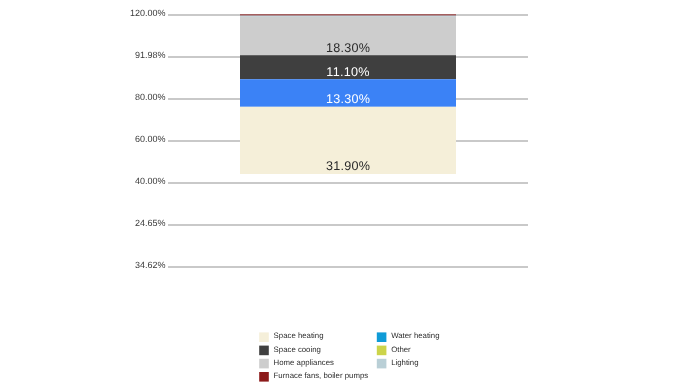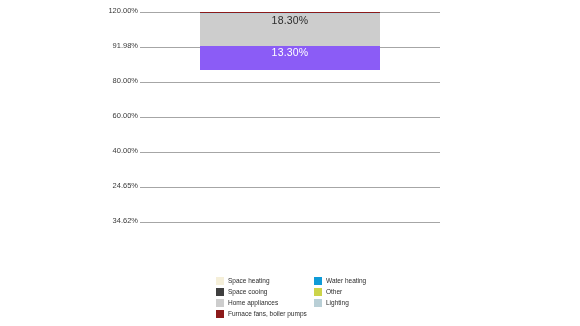--- a/index.html
+++ b/index.html
@@ -55,21 +55,21 @@
     position: absolute;
     left: 60px;
     width: 180px;
     bottom: 0;
   }
   .seg {
     position: relative;
     width: 100%;
     box-sizing: border-box;
     display: flex;
-    align-items: flex-start;
+    align-items: flex-end;
     justify-content: center;
   }
   .seg-label {
     font-size: 10.5px;
     letter-spacing: 0.2px;
   }
 
   
   .legend {
     position: absolute;
@@ -139,22 +139,28 @@
     <div class="bar" style="height:210px; bottom:42px;">
       <div class="seg" style="height:0.875px; background:#8c1a1a;">
         <span class="seg-label" style="color:#ffffff;"></span>
       </div>
       <div class="seg" style="height:1.575px; background:#b9cfd6;">
         <span class="seg-label" style="color:#2b2b2b;"></span>
       </div>
       <div class="seg" style="height:32.025px; background:#cdcdcd;">
         <span class="seg-label" style="color:#2b2b2b;">18.30%</span>
       </div>
-      <div class="seg" style="height:23.275px; background:#8b5cf6;">
+      <div class="seg" style="height:19.425px; background:#3f3f3f;">
+        <span class="seg-label" style="color:#ffffff;">11.10%</span>
+      </div>
+      <div class="seg" style="height:23.275px; background:#3b82f6;">
         <span class="seg-label" style="color:#ffffff;">13.30%</span>
+      </div>
+      <div class="seg" style="height:55.825px; background:#f5efd9;">
+        <span class="seg-label" style="color:#2b2b2b;">31.90%</span>
       </div>
     </div>
   </div>
 
   <div class="legend">
     <div class="legend-item">
       <span class="swatch" style="background:#f5efd9;"></span>
       <span class="legend-text">Space heating</span>
     </div>
     <div class="legend-item">

